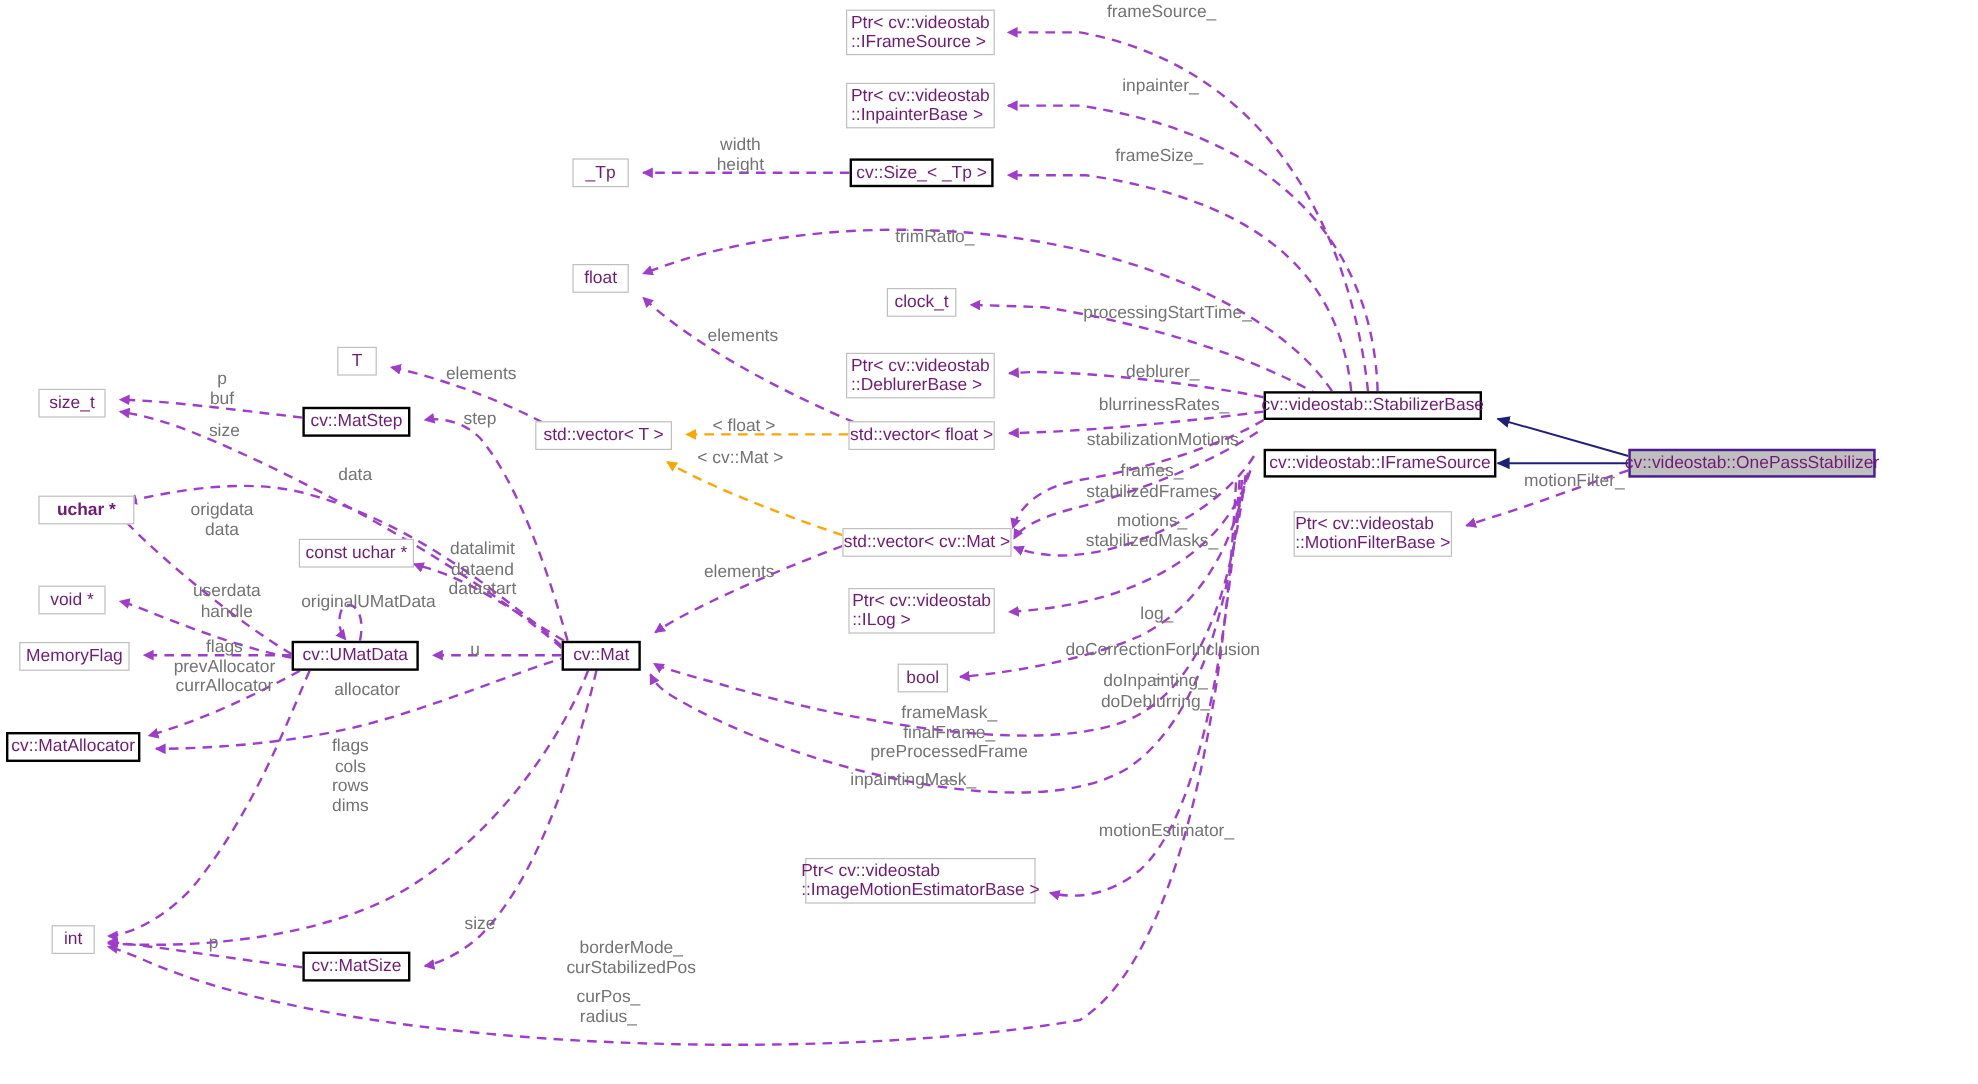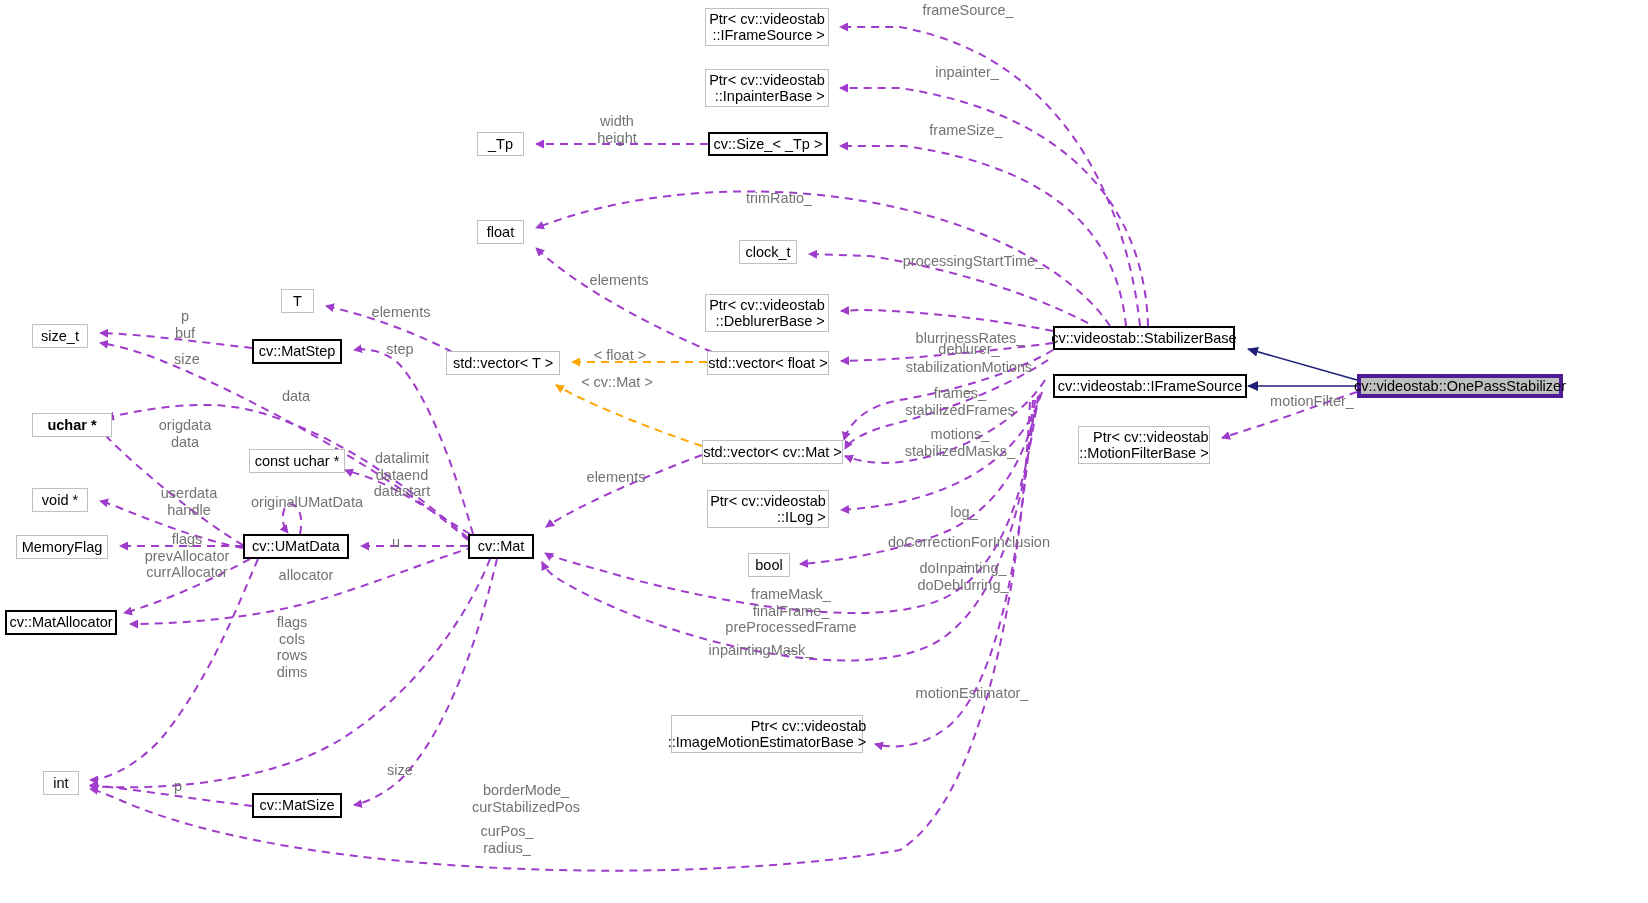--- a/index.html
+++ b/index.html
@@ -11,32 +11,32 @@
     font-family:"Liberation Sans", sans-serif;
     overflow:hidden;
   }
   #edges{position:absolute;left:0;top:0;width:1648px;height:903px;}
   .node{
     position:absolute;
     box-sizing:border-box;
     display:flex;
     align-items:center;
     justify-content:center;
-    text-align:right;
+    text-align:left;
     background:#ffffff;
-    color:#000000;
+    color:#701a75;
     font-size:14.5px;
     line-height:16.5px;
     white-space:pre;
     letter-spacing:0px;
     z-index:5;
   }
   .node.plain{ border:1px solid #bfbfbf; }
   .node.strong{ border:2px solid #000000; }
-  .node.current{ border:4px solid #4c1d95; background:#bfbfbf; }
+  .node.current{ border:2px solid #4c1d95; background:#bfbfbf; }
   .elabel{
     position:absolute;
     font-family:"Liberation Sans", sans-serif;
     font-size:14.5px;
     line-height:16.5px;
     color:#737373;
     text-align:center;
     white-space:pre;
     z-index:6;
     background:transparent;
@@ -217,21 +217,21 @@
   <div class="elabel" style="left:924px;top:64px;width:86px;">inpainter_</div>
   <div class="elabel" style="left:589px;top:113px;width:56px;">width
 height</div>
   <div class="elabel" style="left:917px;top:122px;width:98px;">frameSize_</div>
   <div class="elabel" style="left:735px;top:190px;width:88px;">trimRatio_</div>
   <div class="elabel" style="left:889px;top:253px;width:168px;">processingStartTime_</div>
   <div class="elabel" style="left:579px;top:272px;width:80px;">elements</div>
   <div class="elabel" style="left:361px;top:304px;width:80px;">elements</div>
   <div class="elabel" style="left:165px;top:308px;width:40px;">p
 buf</div>
-  <div class="elabel" style="left:928px;top:302px;width:82px;margin-top:39px;">deblurer_</div>
+  <div class="elabel" style="left:928px;top:302px;width:82px;">deblurer_</div>
   <div class="elabel" style="left:903px;top:330px;width:134px;">blurrinessRates_</div>
   <div class="elabel" style="left:168px;top:351px;width:38px;">size</div>
   <div class="elabel" style="left:380px;top:341px;width:40px;">step</div>
   <div class="elabel" style="left:584px;top:347px;width:72px;">&lt; float &gt;</div>
   <div class="elabel" style="left:894px;top:359px;width:150px;">stabilizationMotions
 _</div>
   <div class="elabel" style="left:573px;top:374px;width:88px;">&lt; cv::Mat &gt;</div>
   <div class="elabel" style="left:275px;top:388px;width:42px;">data</div>
   <div class="elabel" style="left:896px;top:385px;width:128px;">frames_
 stabilizedFrames</div>

